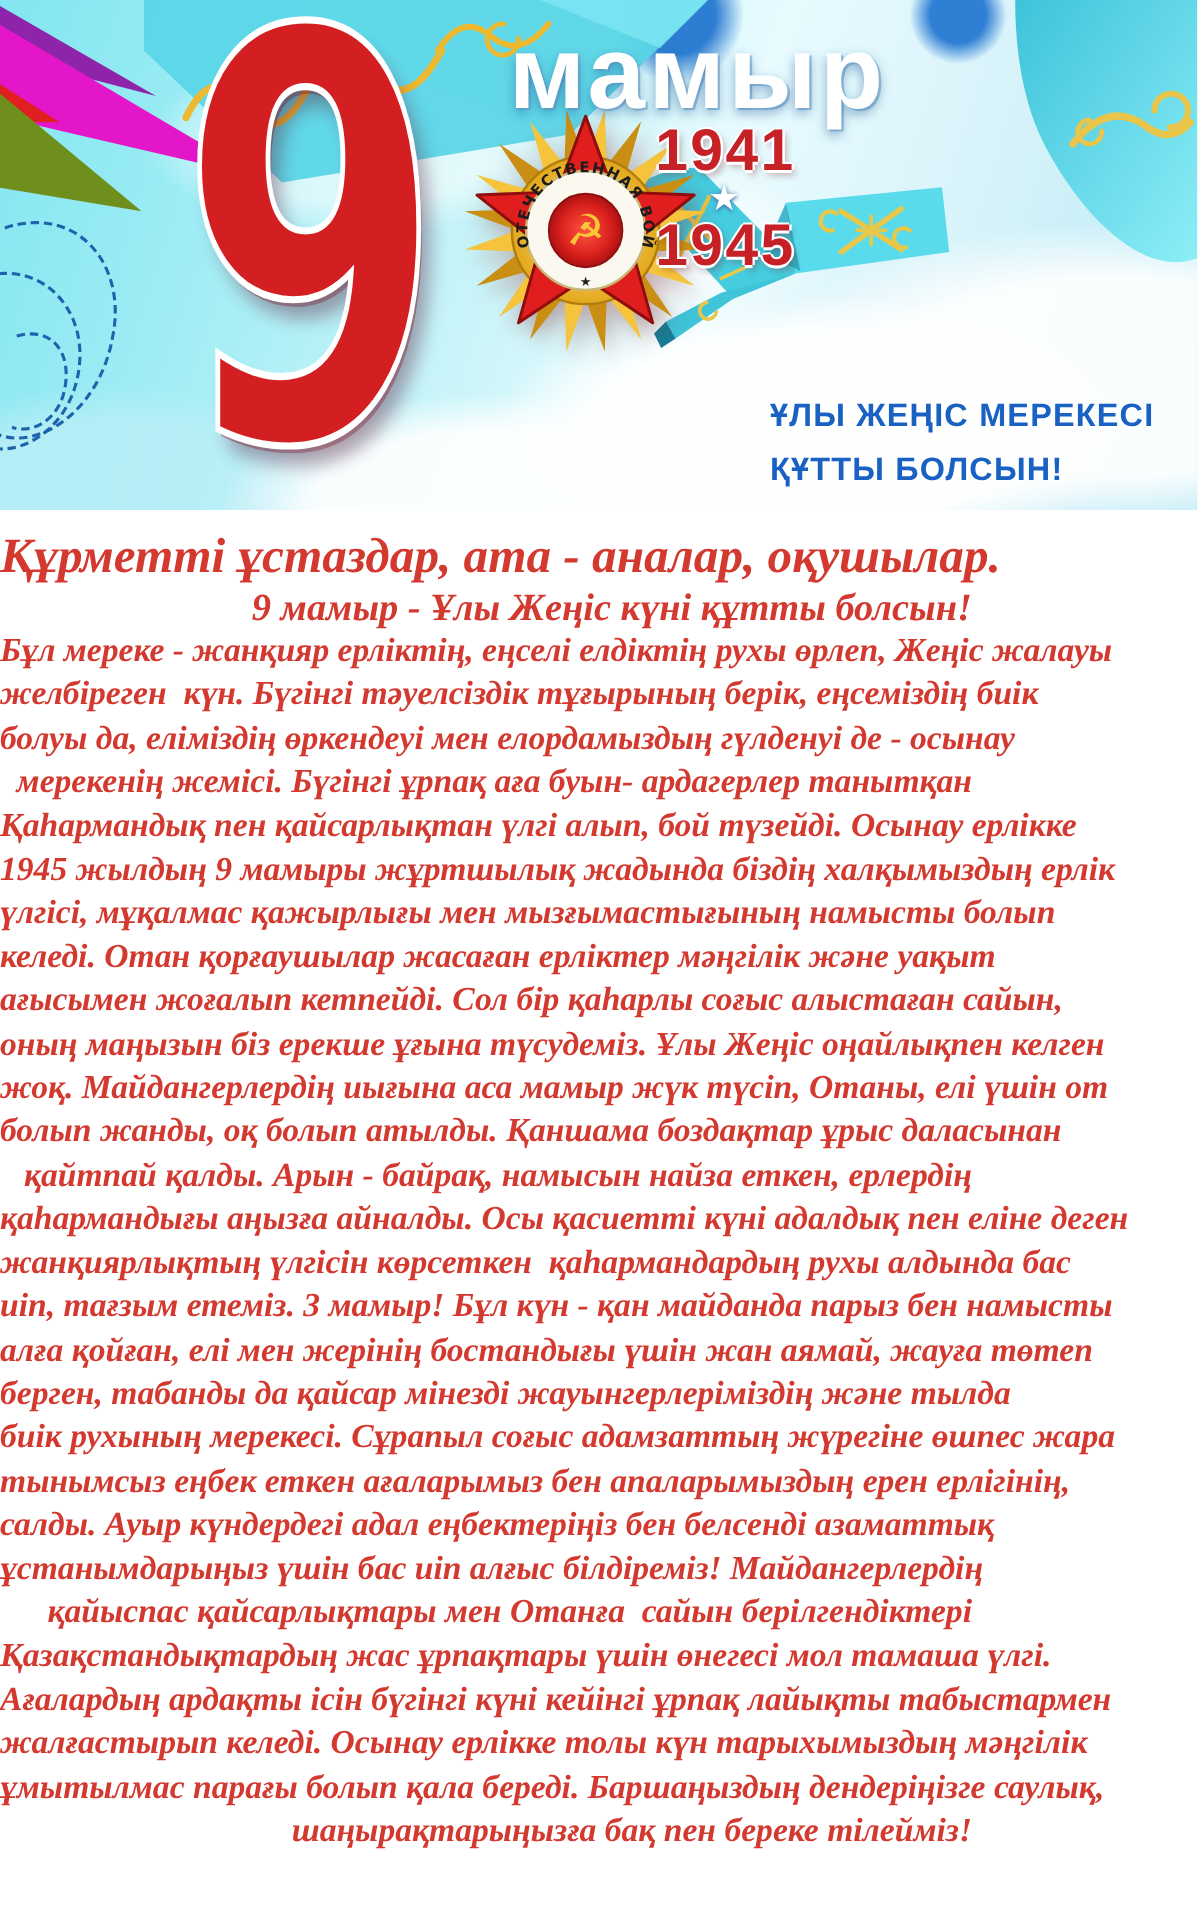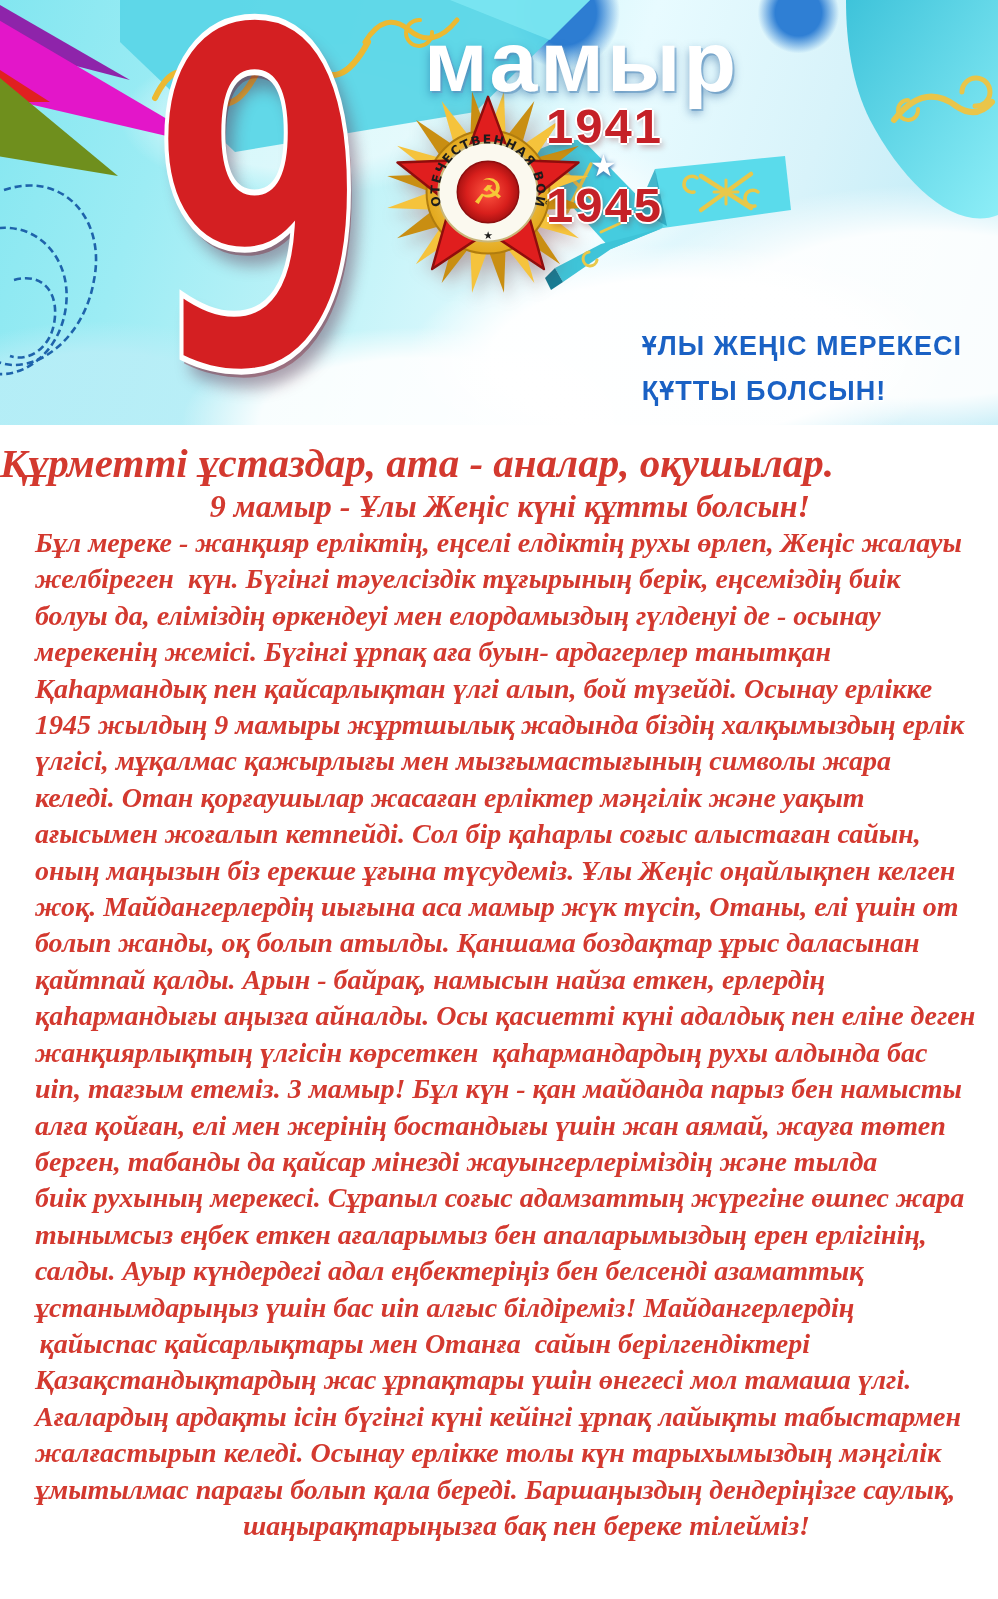--- a/index.html
+++ b/index.html
@@ -67,21 +67,21 @@
 
   
   .content{position:relative;width:810px;padding-top:14px;text-align:right;color:#d3392f;}
   .title{font-family:"Liberation Serif","DejaVu Serif",serif;font-style:italic;font-weight:700;
     font-size:41px;line-height:48px;margin:0;white-space:pre;
     text-shadow:1px 1px 0 rgba(255,255,255,.5);}
   .subtitle{font-family:"Liberation Serif","DejaVu Serif",serif;font-style:italic;font-weight:700;
     font-size:32px;line-height:34px;margin:2px 0 2px 0;white-space:pre;}
   .bodyline{font-family:"Liberation Serif","DejaVu Serif",serif;font-style:italic;font-weight:700;
     font-size:28px;line-height:36.4px;white-space:pre;
-    text-shadow:0.5px 0.5px 0 rgba(255,255,255,.35);padding-left:35px;}
+    text-shadow:0.5px 0.5px 0 rgba(255,255,255,.35);}
 </style>
 </head>
 <body>
 
 <div class="page">
 
   <div class="banner">
 
     <svg class="layer band-svg" width="500" height="170" viewBox="0 0 500 170">
       <polygon points="0,0 470,0 355,112 115,152 0,42" fill="#5bd6e7" opacity="0.95"></polygon>
@@ -202,21 +202,21 @@
 
   <div class="content">
     <h1 class="title">Құрметті ұстаздар, ата - аналар, оқушылар.</h1>
     <div class="subtitle">9 мамыр - Ұлы Жеңіс күні құтты болсын!</div>
     <div class="bodyline">Бұл мереке - жанқияр ерліктің, еңселі елдіктің рухы өрлеп, Жеңіс жалауы</div>
     <div class="bodyline">желбіреген  күн. Бүгінгі тәуелсіздік тұғырының берік, еңсеміздің биік</div>
     <div class="bodyline">болуы да, еліміздің өркендеуі мен елордамыздың гүлденуі де - осынау</div>
     <div class="bodyline">мерекенің жемісі. Бүгінгі ұрпақ аға буын- ардагерлер танытқан</div>
     <div class="bodyline">Қаһармандық пен қайсарлықтан үлгі алып, бой түзейді. Осынау ерлікке</div>
     <div class="bodyline">1945 жылдың 9 мамыры жұртшылық жадында біздің халқымыздың ерлік</div>
-    <div class="bodyline">үлгісі, мұқалмас қажырлығы мен мызғымастығының символы жара</div>
+    <div class="bodyline">үлгісі, мұқалмас қажырлығы мен мызғымастығының намысты болып</div>
     <div class="bodyline">келеді. Отан қорғаушылар жасаған ерліктер мәңгілік және уақыт</div>
     <div class="bodyline">ағысымен жоғалып кетпейді. Сол бір қаһарлы соғыс алыстаған сайын,</div>
     <div class="bodyline">оның маңызын біз ерекше ұғына түсудеміз. Ұлы Жеңіс оңайлықпен келген</div>
     <div class="bodyline">жоқ. Майдангерлердің иығына аса мамыр жүк түсіп, Отаны, елі үшін от</div>
     <div class="bodyline">болып жанды, оқ болып атылды. Қаншама боздақтар ұрыс даласынан</div>
     <div class="bodyline">қайтпай қалды. Арын - байрақ, намысын найза еткен, ерлердің</div>
     <div class="bodyline">қаһармандығы аңызға айналды. Осы қасиетті күні адалдық пен еліне деген</div>
     <div class="bodyline">жанқиярлықтың үлгісін көрсеткен  қаһармандардың рухы алдында бас</div>
     <div class="bodyline">иіп, тағзым етеміз. 3 мамыр! Бұл күн - қан майданда парыз бен намысты</div>
     <div class="bodyline">алға қойған, елі мен жерінің бостандығы үшін жан аямай, жауға төтеп</div>

